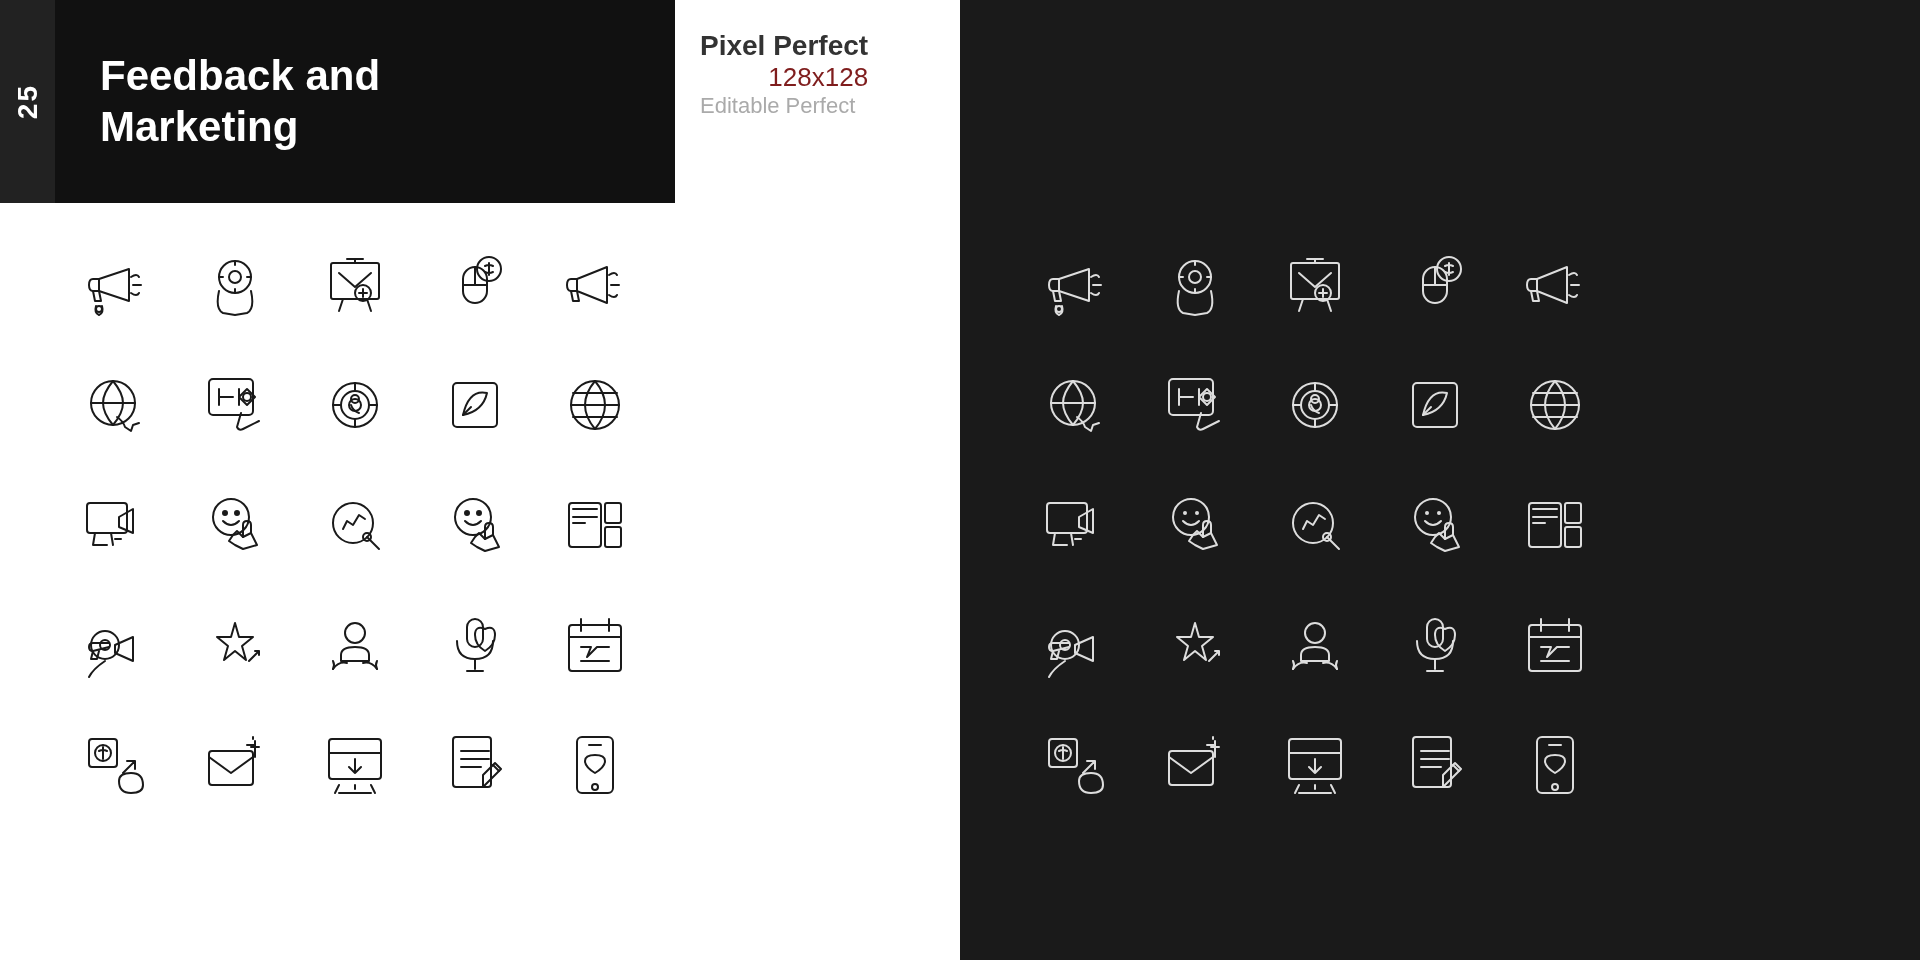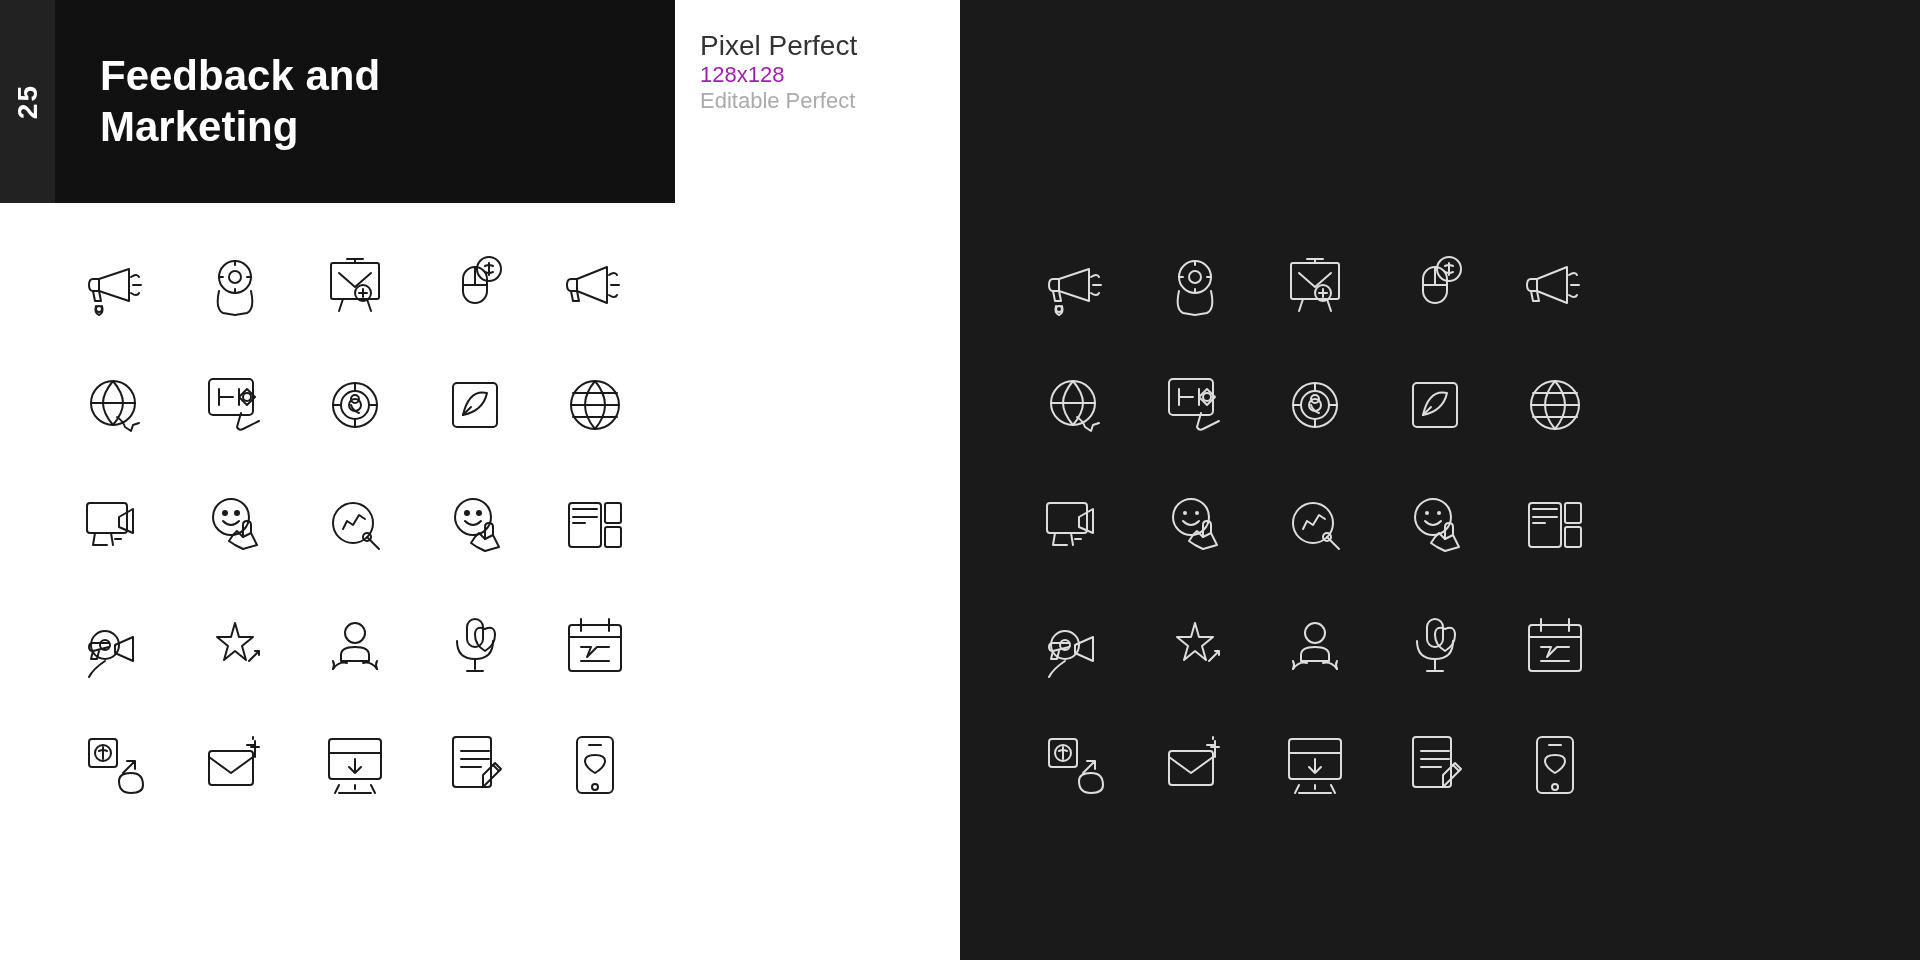--- a/index.html
+++ b/index.html
@@ -71,26 +71,27 @@
 
     .pixel-info {
       position: absolute;
       top: 30px;
       left: 700px;
     }
 
     .pixel-info .pixel-perfect {
       font-size: 28px;
       color: #333333;
-      font-weight: 400;
+      font-weight: 700;
     }
 
     .pixel-info .dimensions {
-      font-size: 22px;
-      color: #a21caf;
+      font-size: 26px;
+      color: #7f1d1d;
+      text-align: right;
     }
 
     .pixel-info .editable {
       font-size: 22px;
       color: #aaaaaa;
     }
 
     
     .icon-grid {
       position: absolute;

